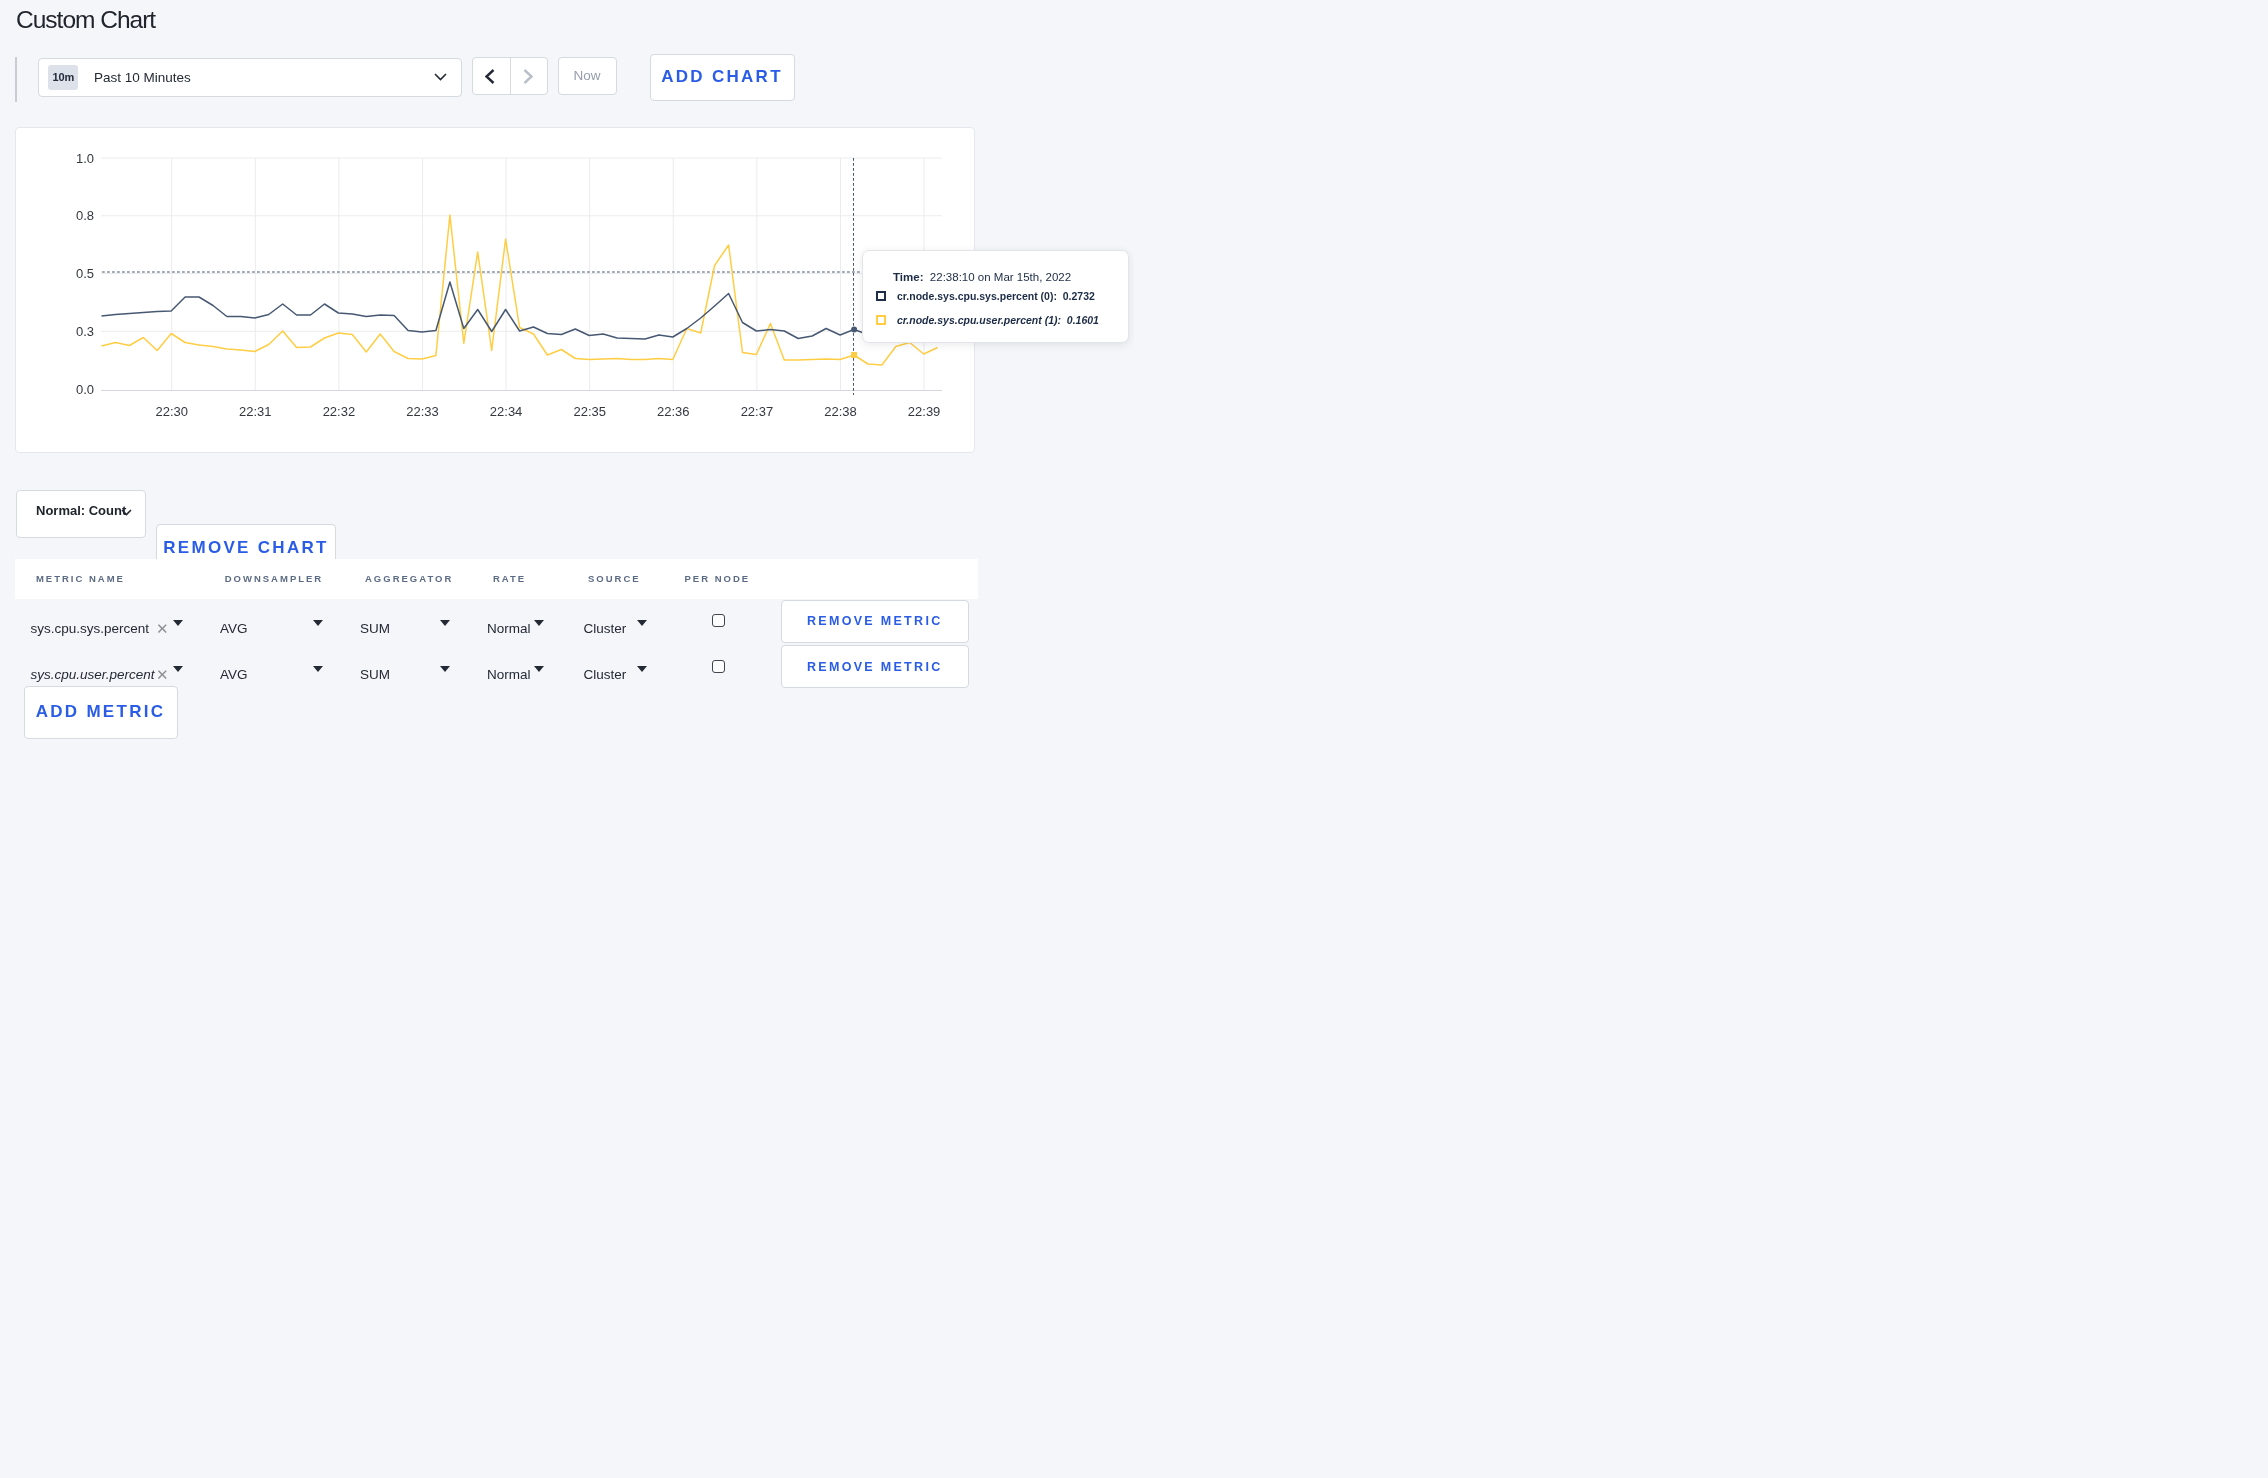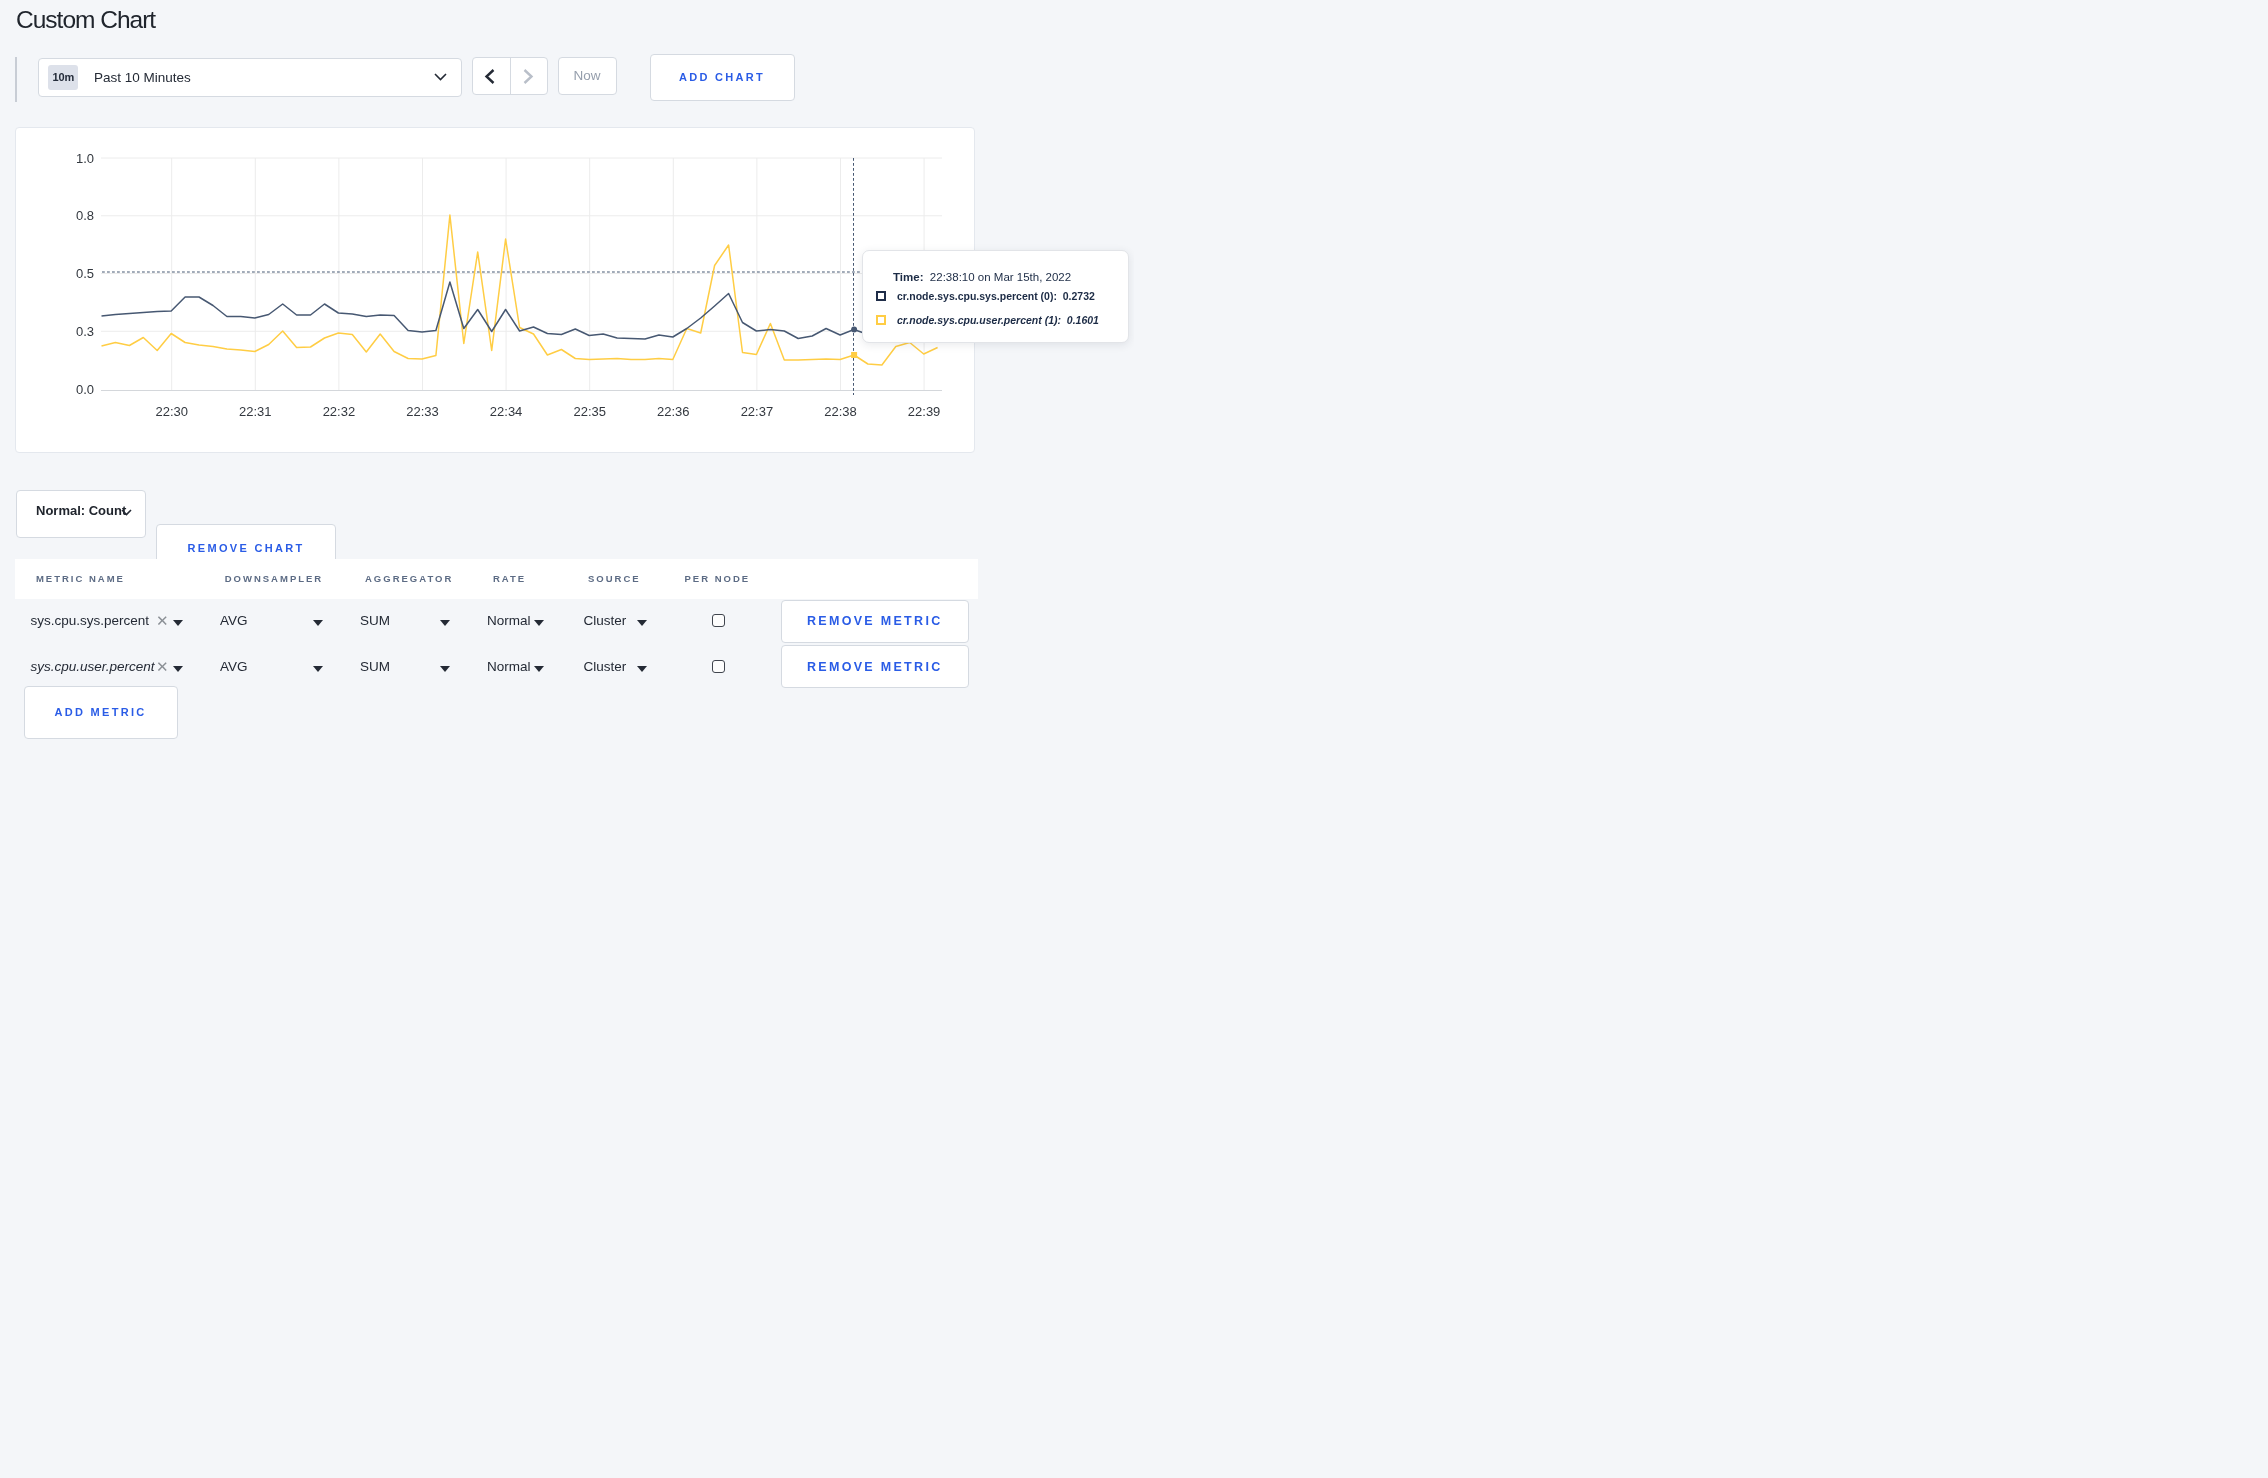--- a/index.html
+++ b/index.html
@@ -1,21 +1,21 @@
 <!DOCTYPE html>
 <html><head><meta charset="utf-8"><style>
 * { margin:0; padding:0; box-sizing:border-box; }
 html,body { width:1134px; height:739px; background:#f4f6f9; font-family:"Liberation Sans",sans-serif; position:relative; overflow:hidden; }
 .abs { position:absolute; }
 .btn { position:absolute; background:#fff; border:1px solid #d5dae1; border-radius:4px; }
-.bluebtn { color:#2a5ce6; font-weight:700; font-size:11px; letter-spacing:2.3px; display:flex; align-items:center; justify-content:center; }
+.bluebtn { color:#2a5ce6; font-weight:700; font-size:17px; letter-spacing:2.3px; display:flex; align-items:center; justify-content:center; }
 .tick { font:13px "Liberation Sans",sans-serif; fill:#33383f; }
 .caret { position:absolute; width:0; height:0; border-left:5.5px solid transparent; border-right:5.5px solid transparent; border-top:6px solid #242a35; }
 .hdr { position:absolute; top:559px; font-size:9.5px; font-weight:700; letter-spacing:2px; color:#5c6b84; line-height:39.5px; }
-.rowtxt { position:absolute; font-size:13.5px; color:#242a35; white-space:nowrap; }
+.rowtxt { position:absolute; font-size:13.5px; color:#242a35; white-space:nowrap;margin-top:8px; }
 .cb { position:absolute; width:13.5px; height:13.5px; border:1.5px solid #40454e; border-radius:3px; background:#fdfdfd; }
 .tt { position:absolute; font-size:10.5px; font-weight:700; color:#1c2b45; white-space:nowrap; }
 </style></head><body>
 
 <div class="abs" style="left:16px;top:6px;font-size:24.5px;font-weight:400;color:#20252d;letter-spacing:-1px;">Custom Chart</div>
 
 <div class="abs" style="left:15px;top:57px;width:1.5px;height:45px;background:#c8cdd5;"></div>
 
 <div class="btn" style="left:38.4px;top:57.5px;width:424px;height:39.5px;"></div>
 <div class="abs" style="left:48.4px;top:64.5px;width:30px;height:25px;background:#dde1ea;border-radius:3px;text-align:center;line-height:25px;font-size:11px;font-weight:700;color:#242c3a;">10m</div>

